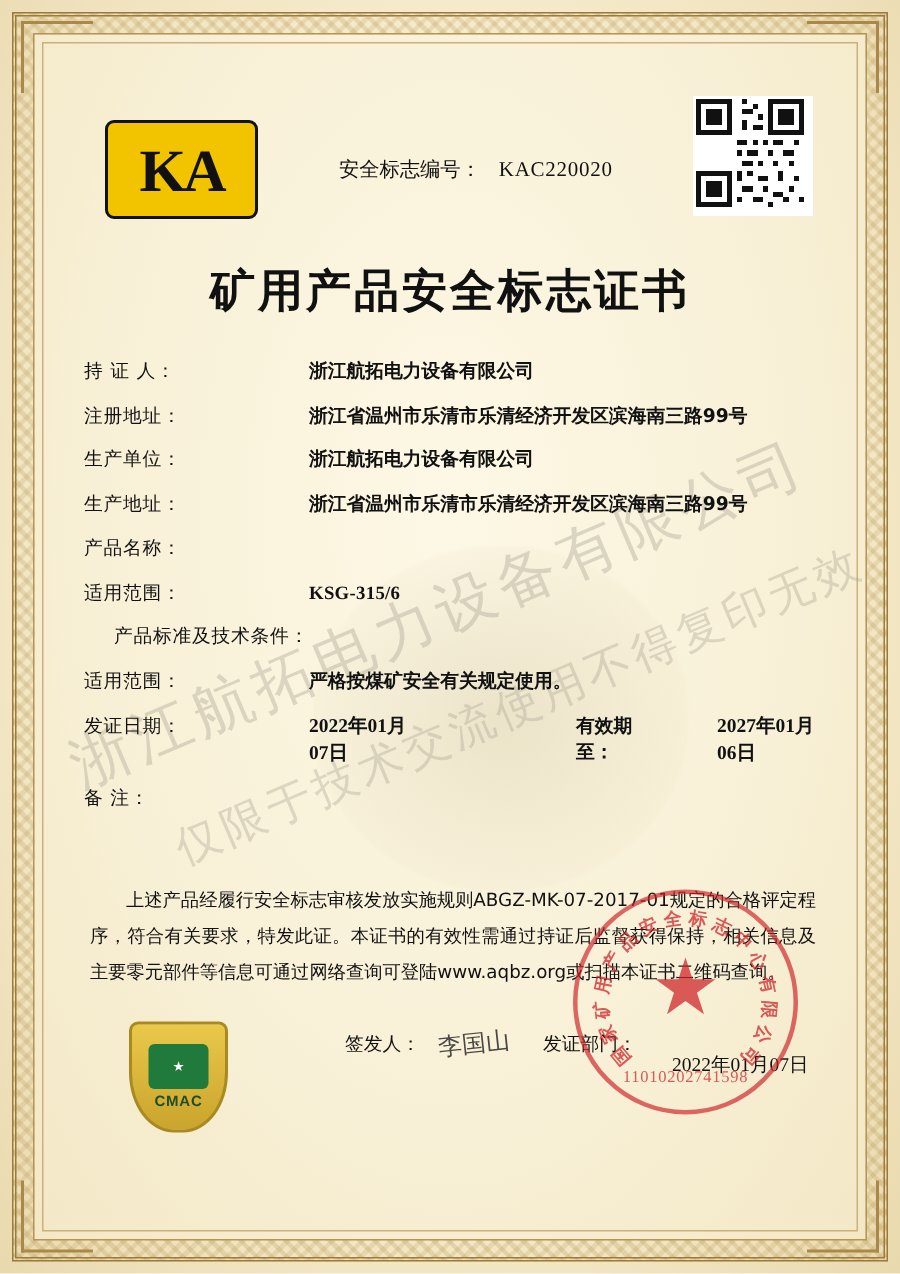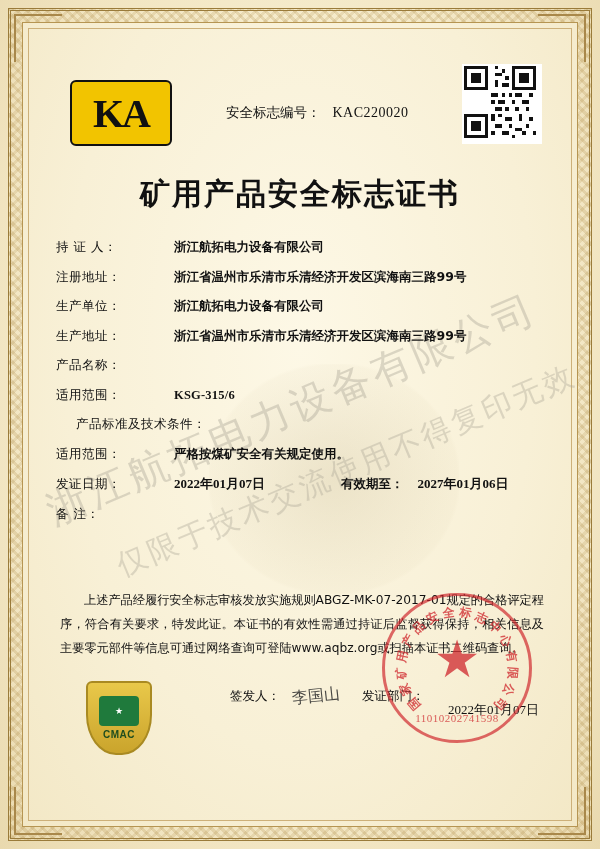--- a/index.html
+++ b/index.html
@@ -158,20 +158,21 @@
   .fields {
     position: absolute;
     left: 22px; top: 205px; right: 18px;
   }
   .row {
     display: flex;
     align-items: baseline;
     margin-bottom: 12.5px;
     font-size: 12.5px;
     color: #111;
+    gap: 32px;
   }
   .row .label {
     width: 118px;
     flex: 0 0 118px;
     font-family: "DejaVu Sans", sans-serif;
     font-size: 12.5px;
     letter-spacing: 0.5px;
     color: #111;
   }
   .row .value {

